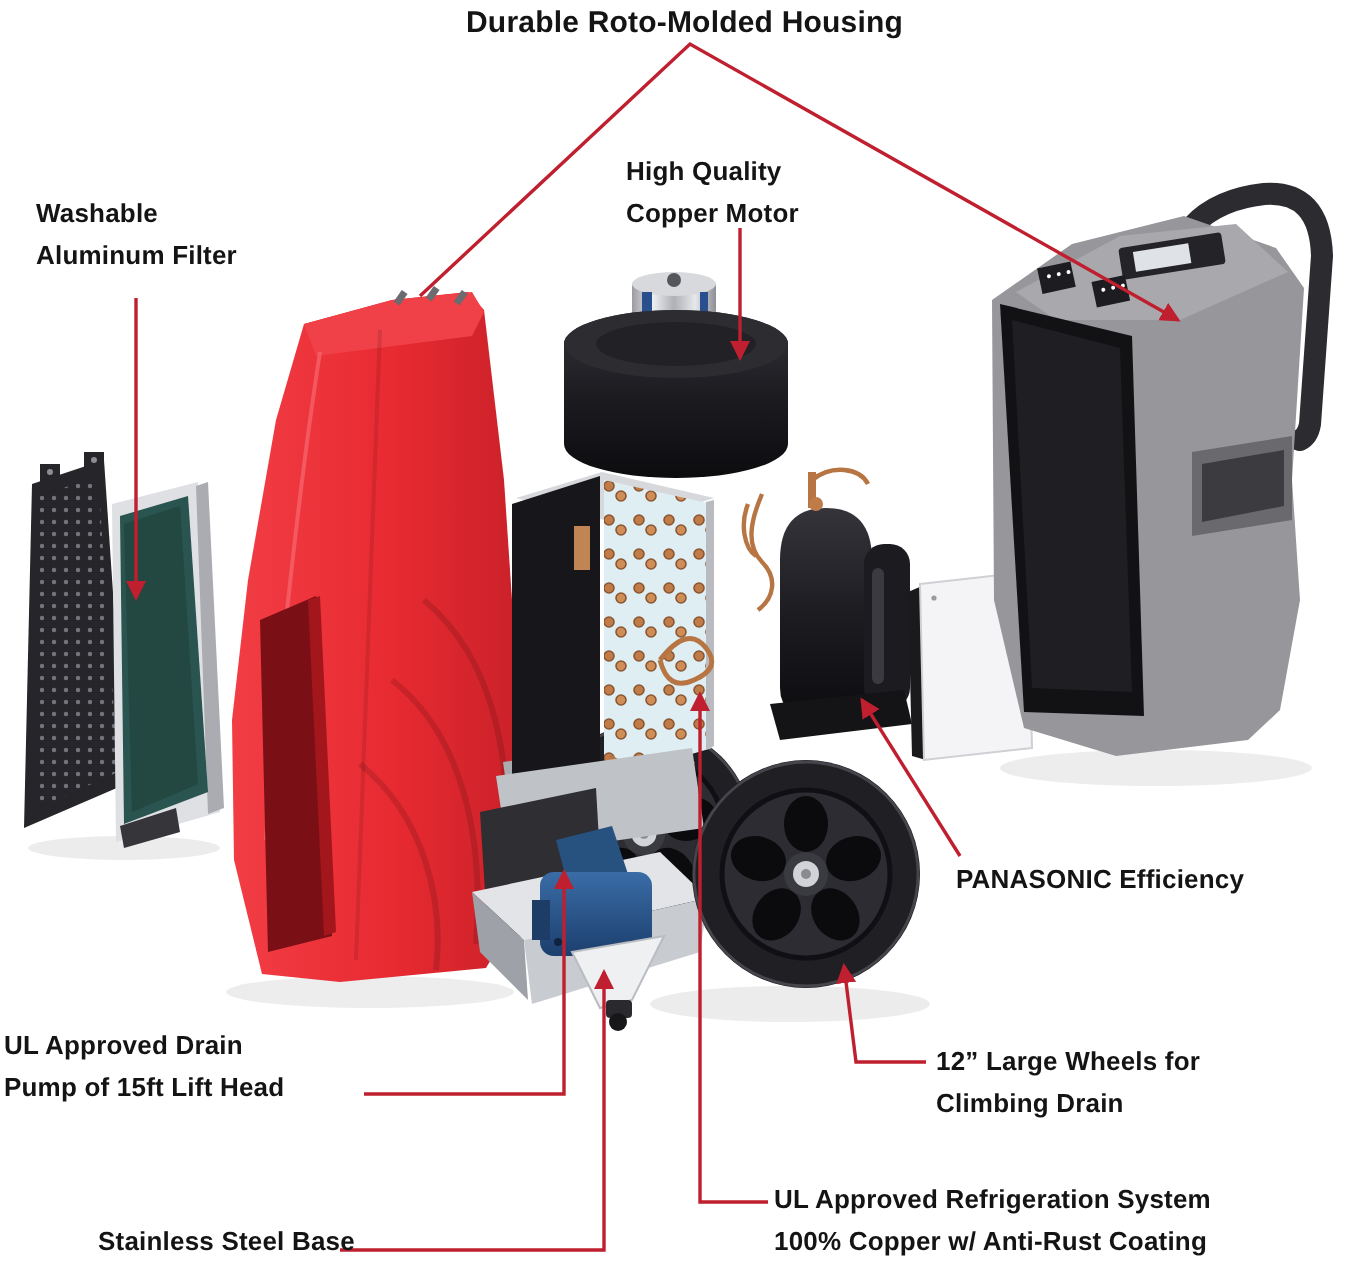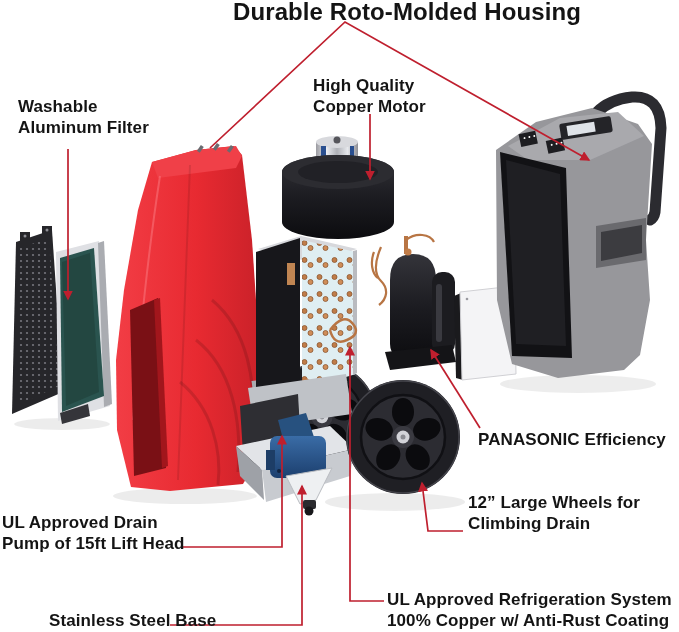--- a/index.html
+++ b/index.html
@@ -1,22 +1,22 @@
 <!DOCTYPE html>
 <html><head>
 <meta charset="utf-8">
 <style>
   html,body{margin:0;padding:0;background:#ffffff;}
   .stage{position:relative;width:679px;height:632px;background:#ffffff;overflow:hidden;
          font-family:"Liberation Sans",sans-serif;}
   svg.layer{position:absolute;left:0;top:0;}
-  .label{position:absolute;font-weight:bold;color:#141414;font-size:17px;line-height:21px;
+  .label{position:absolute;font-weight:bold;color:#141414;font-size:13px;line-height:21px;
          letter-spacing:.1px;white-space:nowrap;}
   .label span{display:block;}
-  .label.title{font-size:24px;}
+  .label.title{font-size:15px;}
 </style>
 </head>
 <body>
 
 <div class="stage">
 
   <svg class="layer" width="679" height="632" viewBox="0 0 679 632">
     <defs>
       <linearGradient id="blackV" x1="0" y1="0" x2="0" y2="1">
         <stop offset="0" stop-color="#34343a"></stop>
@@ -232,21 +232,21 @@
 
   <div class="label" style="left:313px;top:75px;">
     <span>High Quality</span>
     <span>Copper Motor</span>
   </div>
 
   <div class="label" style="left:478px;top:429px;">
     <span>PANASONIC Efficiency</span>
   </div>
 
-  <div class="label" style="left:468px;top:492px;">
+  <div class="label" style="left:468px;top:520px;">
     <span>12” Large Wheels for</span>
     <span>Climbing Drain</span>
   </div>
 
   <div class="label" style="left:2px;top:512px;">
     <span>UL Approved Drain</span>
     <span>Pump of 15ft Lift Head</span>
   </div>
 
   <div class="label" style="left:5px;top:610px;margin-left:44px;">

